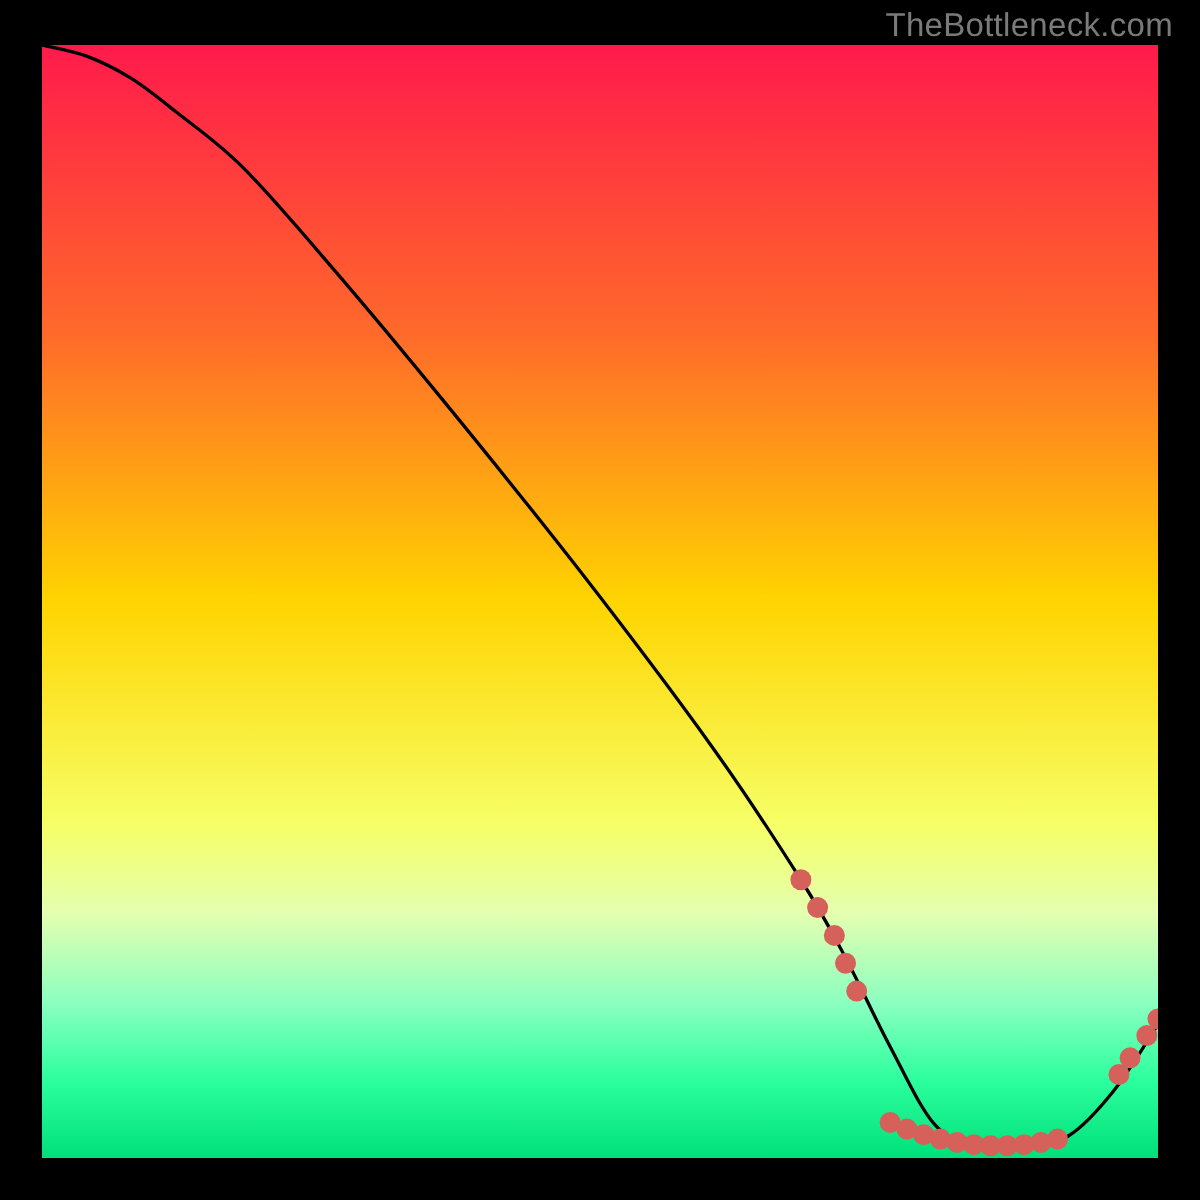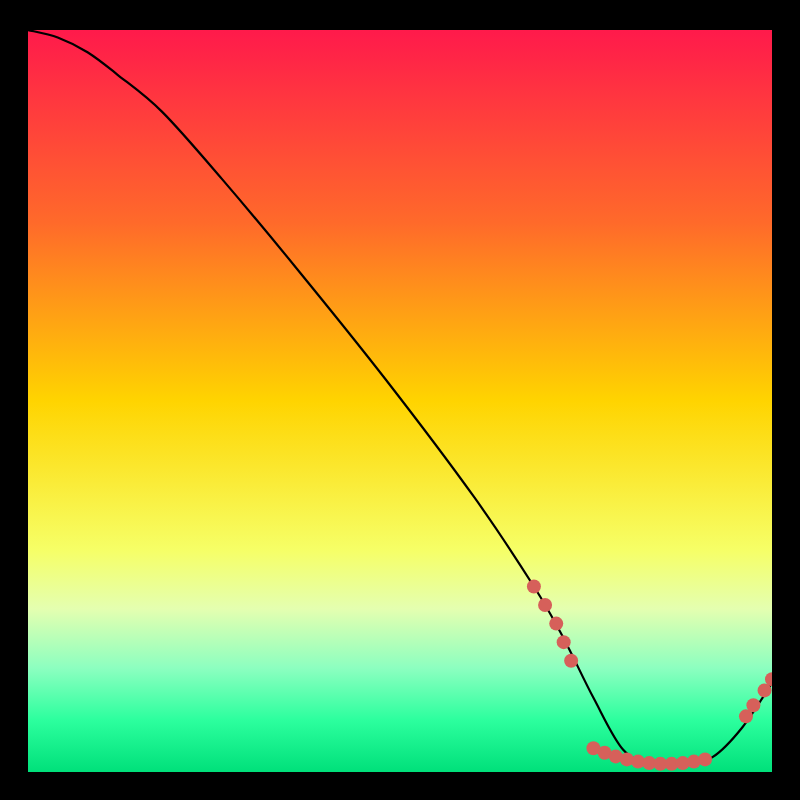--- a/index.html
+++ b/index.html
@@ -36,20 +36,21 @@
   .plot svg {
     display: block;
     width: 744px;
     height: 742px;
   }
 </style>
 </head>
 <body>
 
 <div class="frame">
+  <div class="watermark">TheBottleneck.com</div>
   <div class="plot">
     <svg viewBox="0 0 744 742">
       <defs>
         <linearGradient id="bg-grad" x1="0" y1="0" x2="0" y2="1">
             <stop offset="0%" stop-color="#ff1a4b"></stop>
             <stop offset="26%" stop-color="#ff6a2a"></stop>
             <stop offset="50%" stop-color="#ffd400"></stop>
             <stop offset="70%" stop-color="#f6ff66"></stop>
             <stop offset="78%" stop-color="#e4ffb0"></stop>
             <stop offset="86%" stop-color="#8cffc0"></stop>

